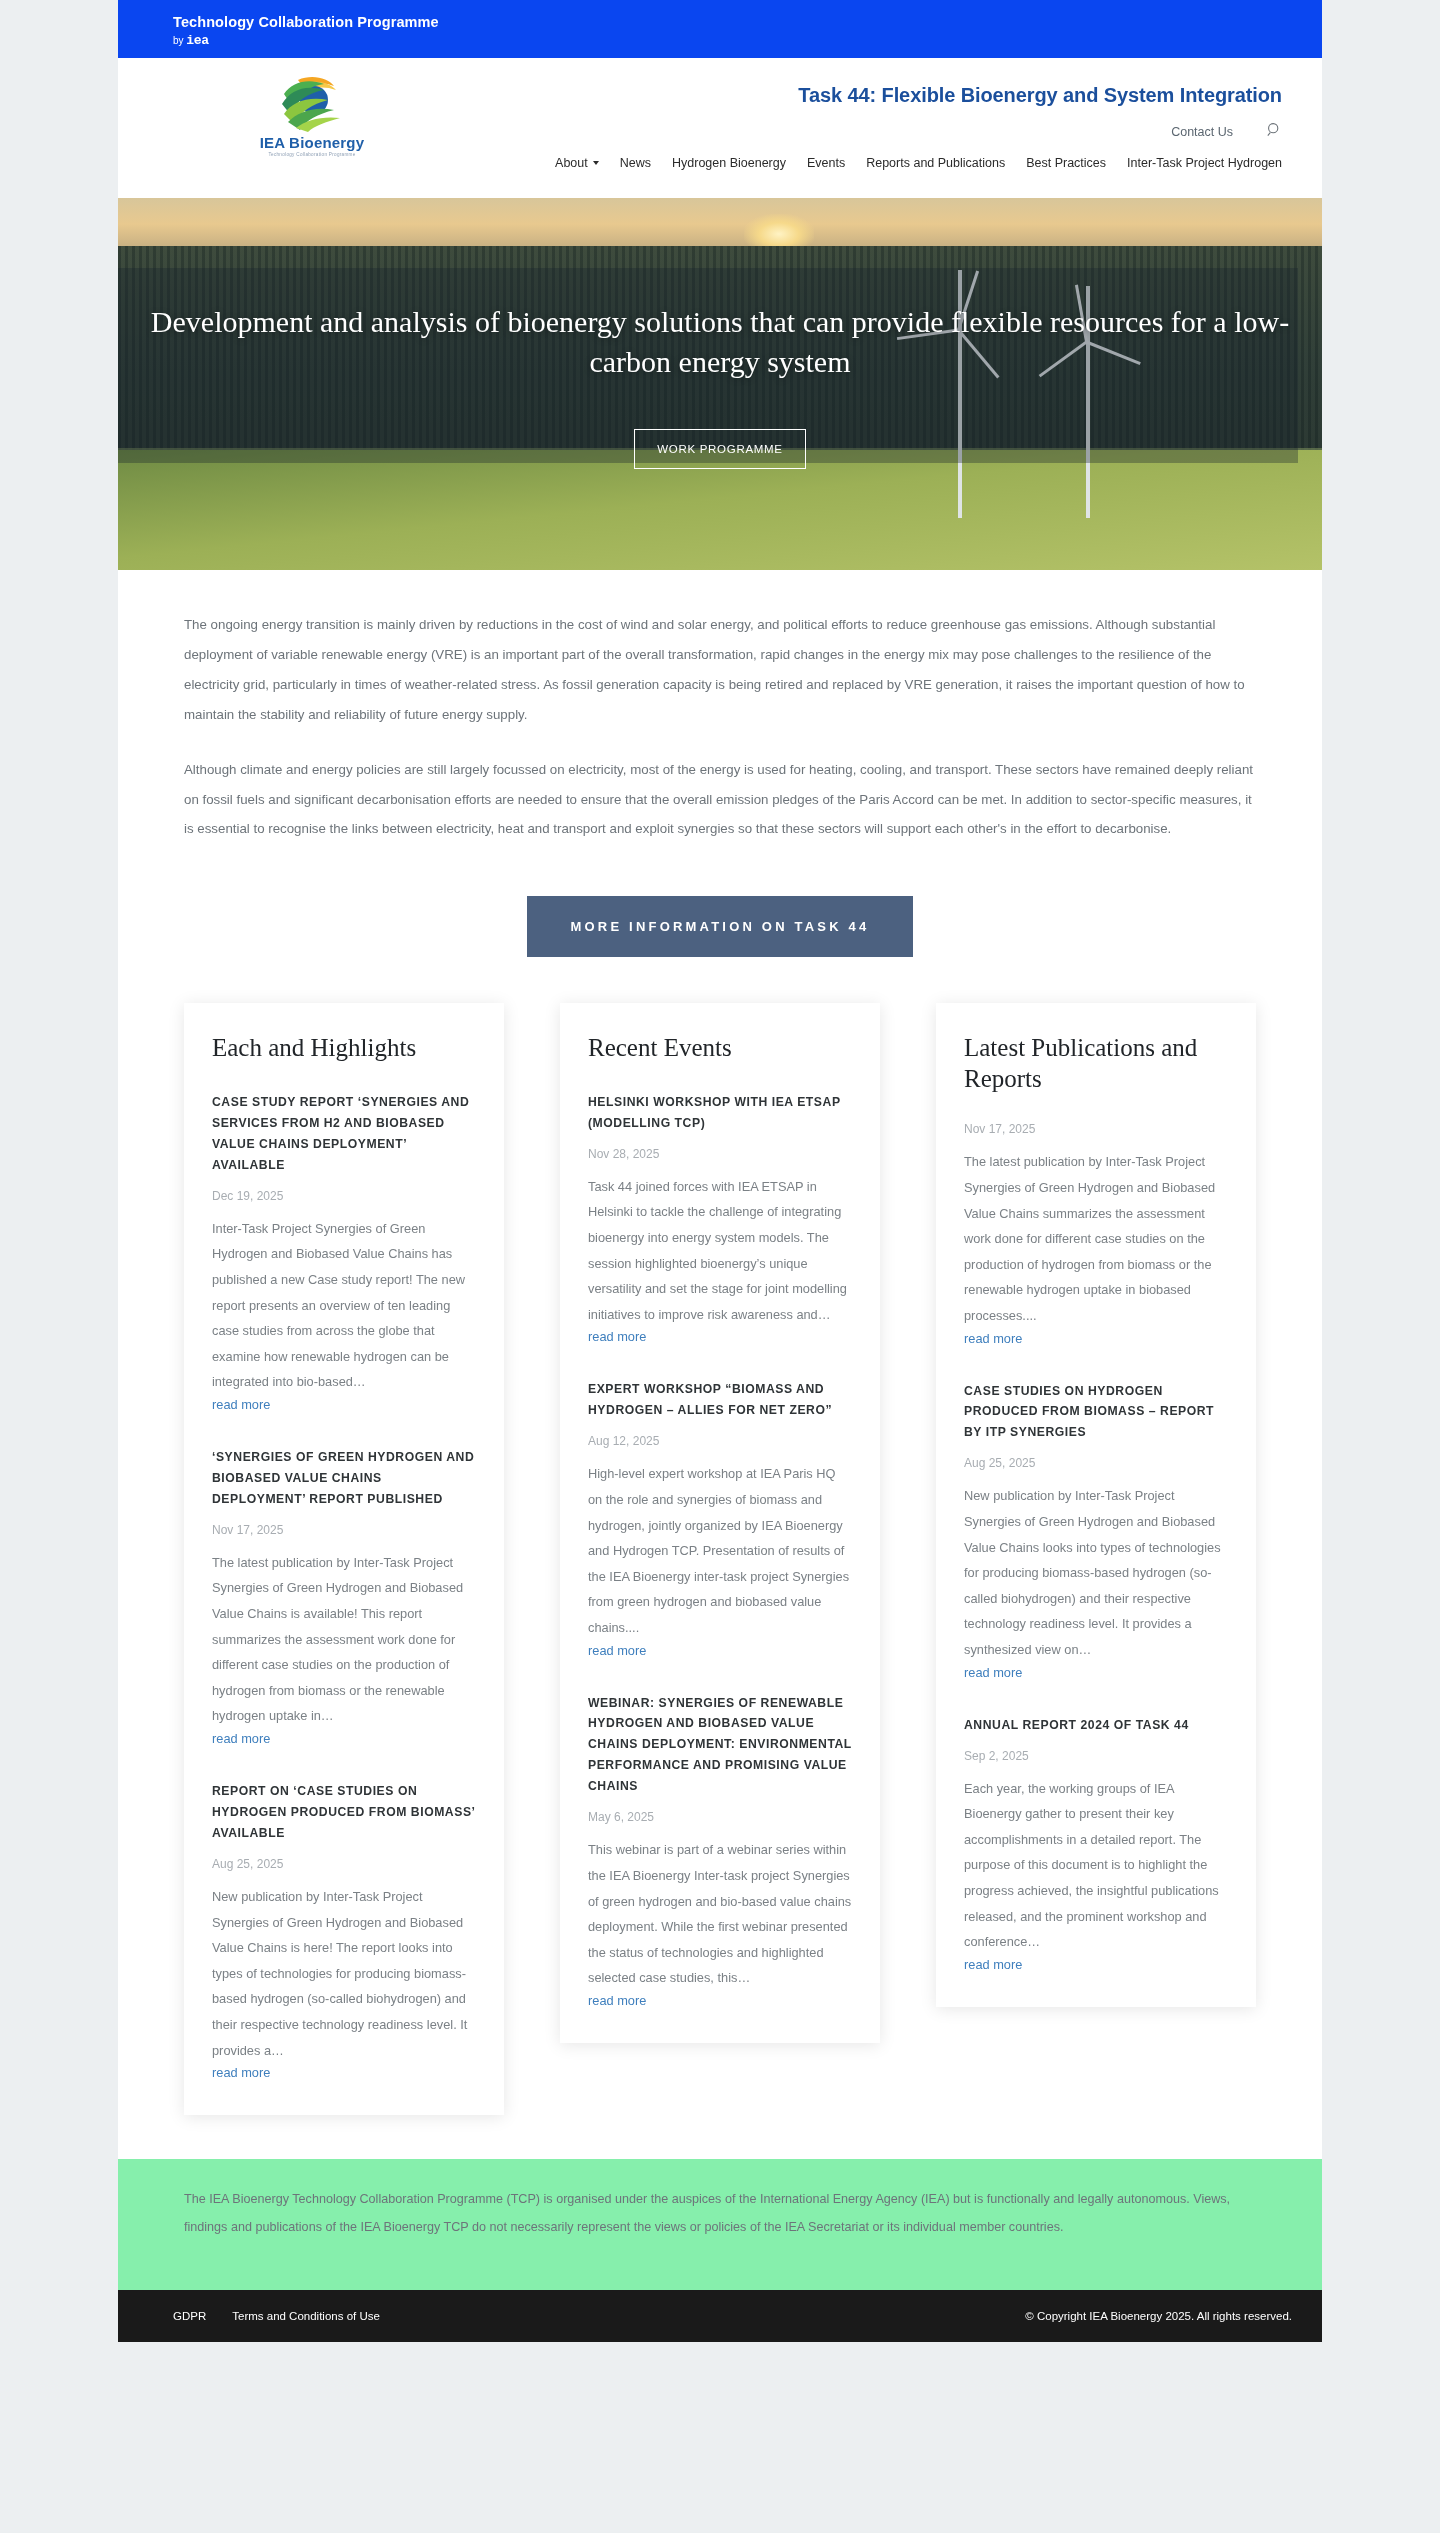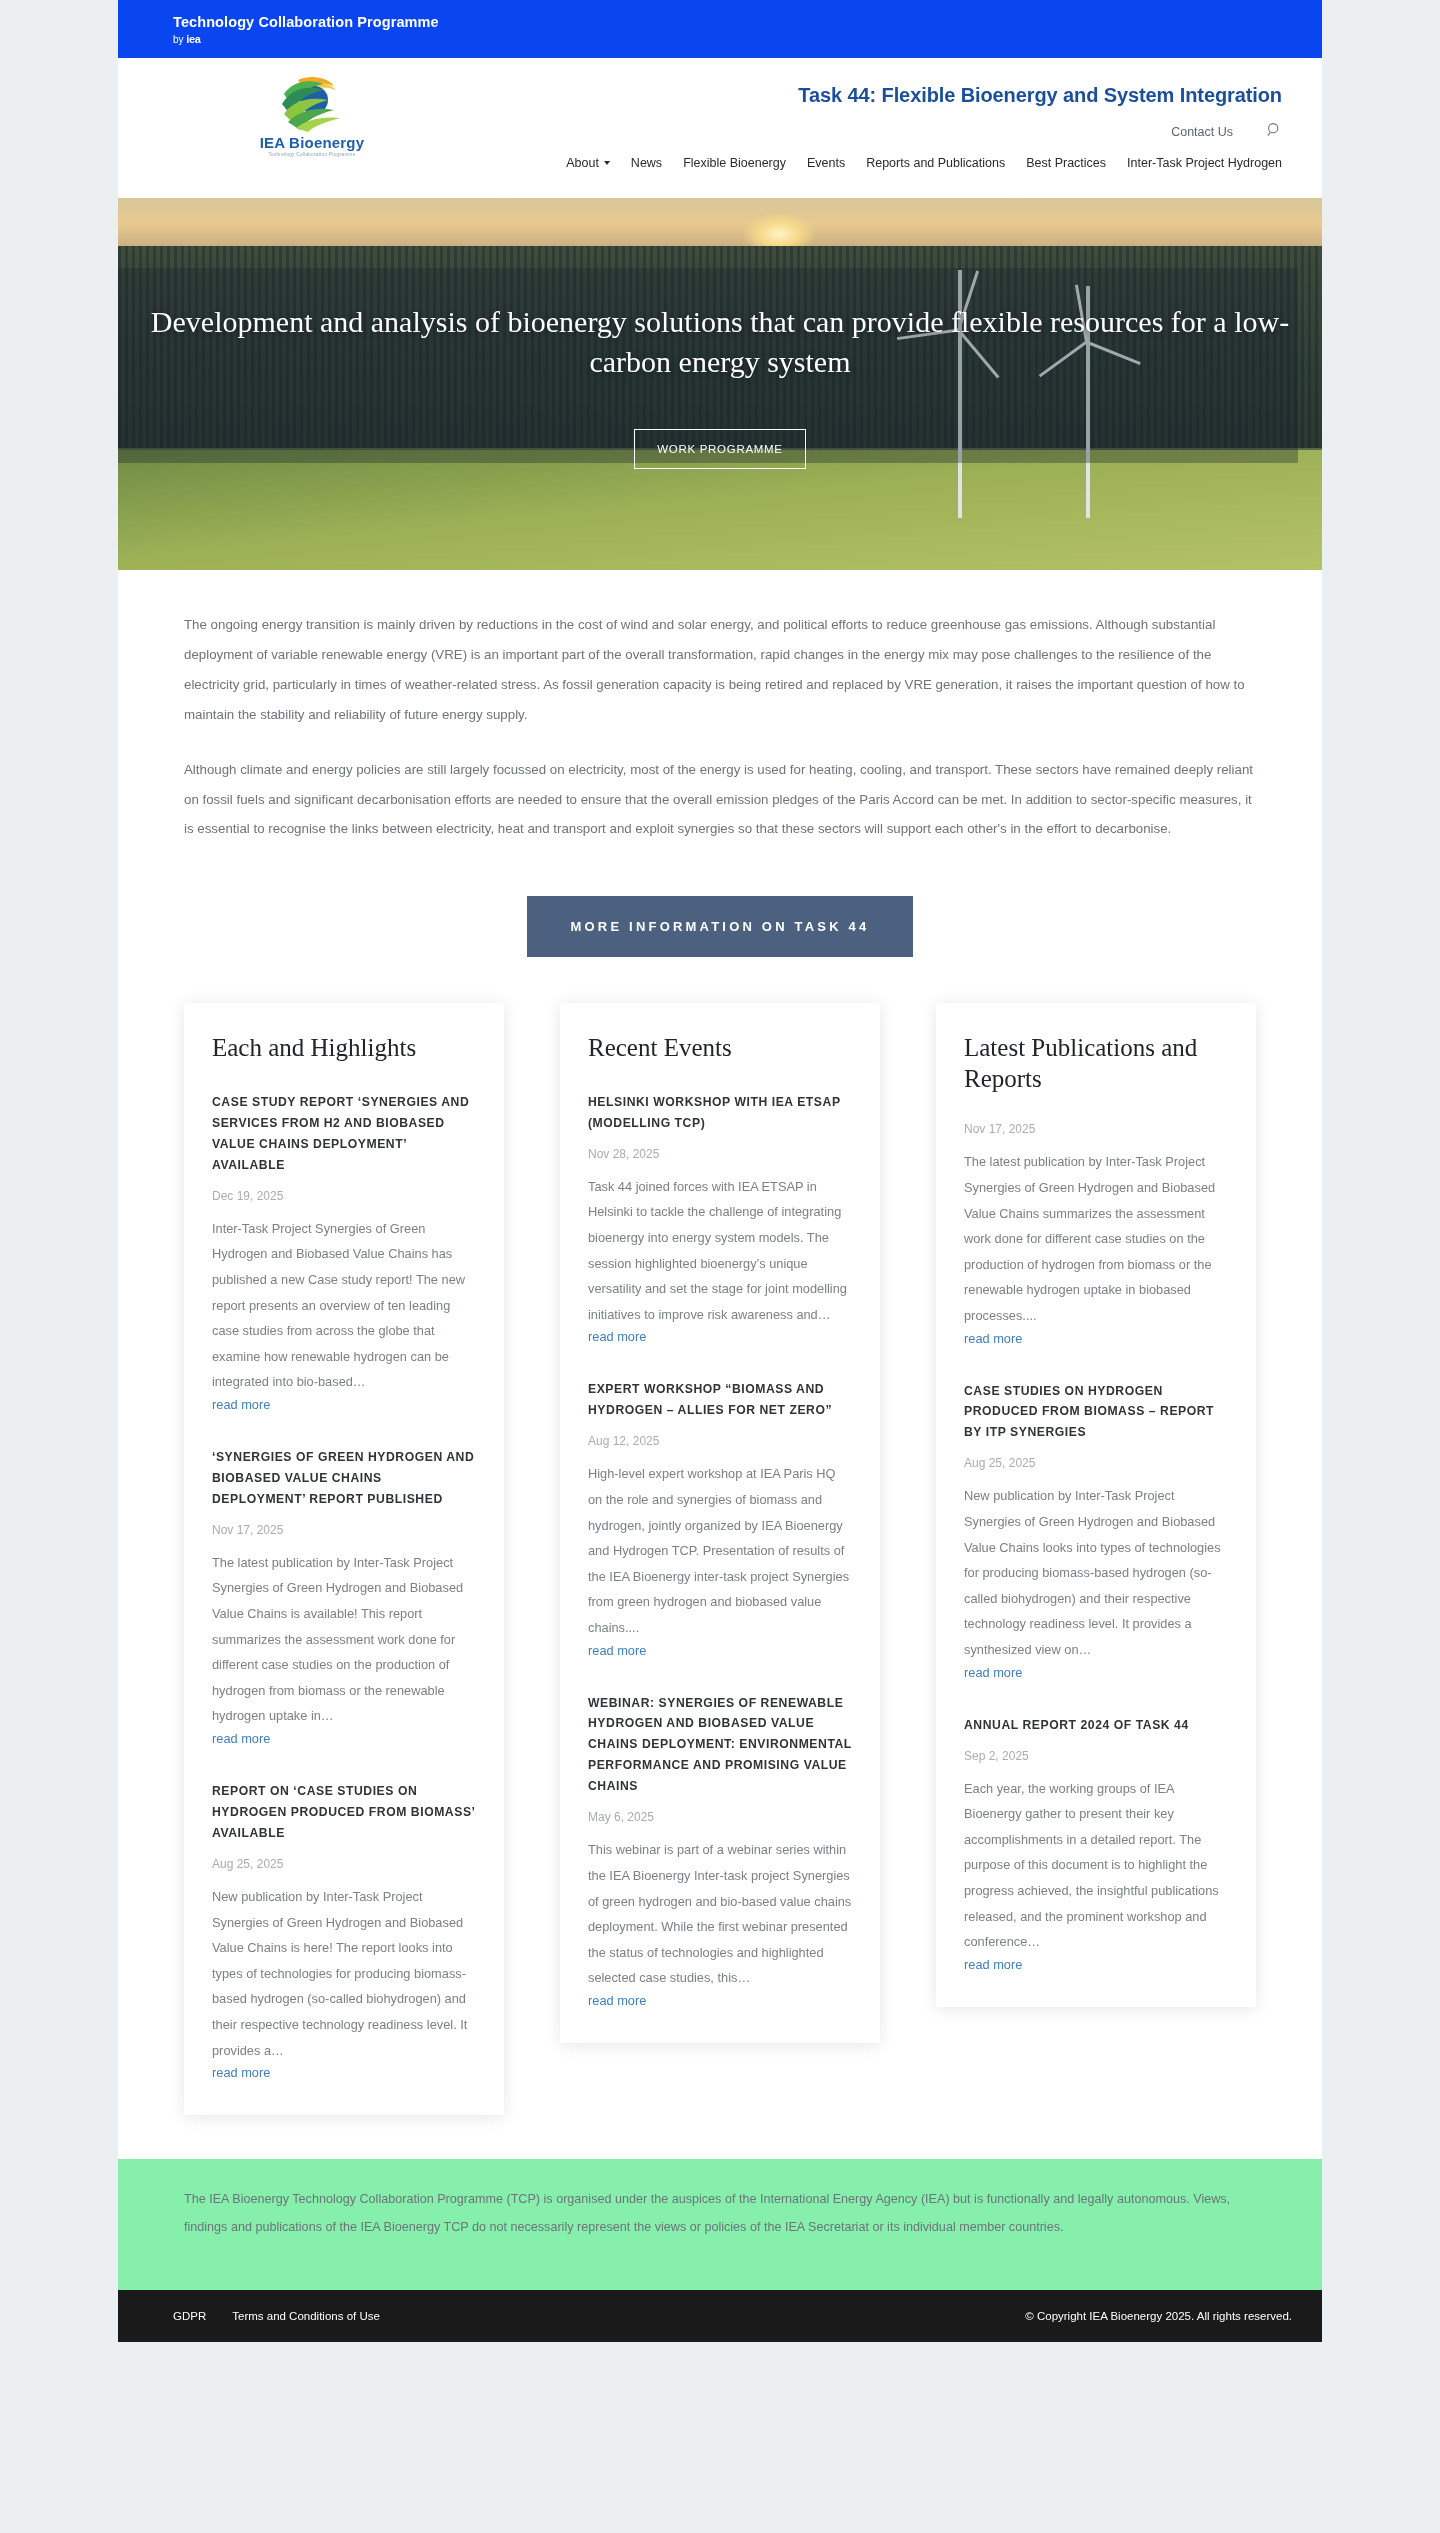--- a/index.html
+++ b/index.html
@@ -29,21 +29,21 @@
     font-weight: bold;
     letter-spacing: .1px;
     line-height: 1.2;
   }
   .tcp-sub {
     color: #ffffff;
     font-size: 10px;
     margin-top: 2px;
     font-weight: 400;
   }
-  .tcp-sub b { font-size: 11px; letter-spacing: -0.4px; }
+  .tcp-sub b { font-size: 13px; letter-spacing: -0.4px; font-family: Liberation Mono, monospace; }
 
   
   .header {
     margin: 0 118px;
     background: #ffffff;
     height: 140px;
     position: relative;
     padding: 0 40px 0 55px;
   }
   .logo-wrap {
@@ -338,21 +338,21 @@
         </svg>
       </span>
     </div>
 
     <nav class="nav">
       <a class="nav-item">
         <span>About</span>
         <i class="caret"></i>
       </a>
       <a class="nav-item">News</a>
-      <a class="nav-item">Flexible Bioenergy</a>
+      <a class="nav-item">Hydrogen Bioenergy</a>
       <a class="nav-item">Events</a>
       <a class="nav-item">Reports and Publications</a>
       <a class="nav-item">Best Practices</a>
       <a class="nav-item">Inter-Task Project Hydrogen</a>
     </nav>
   </div>
 
   <div class="hero">
     <div class="hero-sun"></div>
     <div class="hero-forest"></div>

